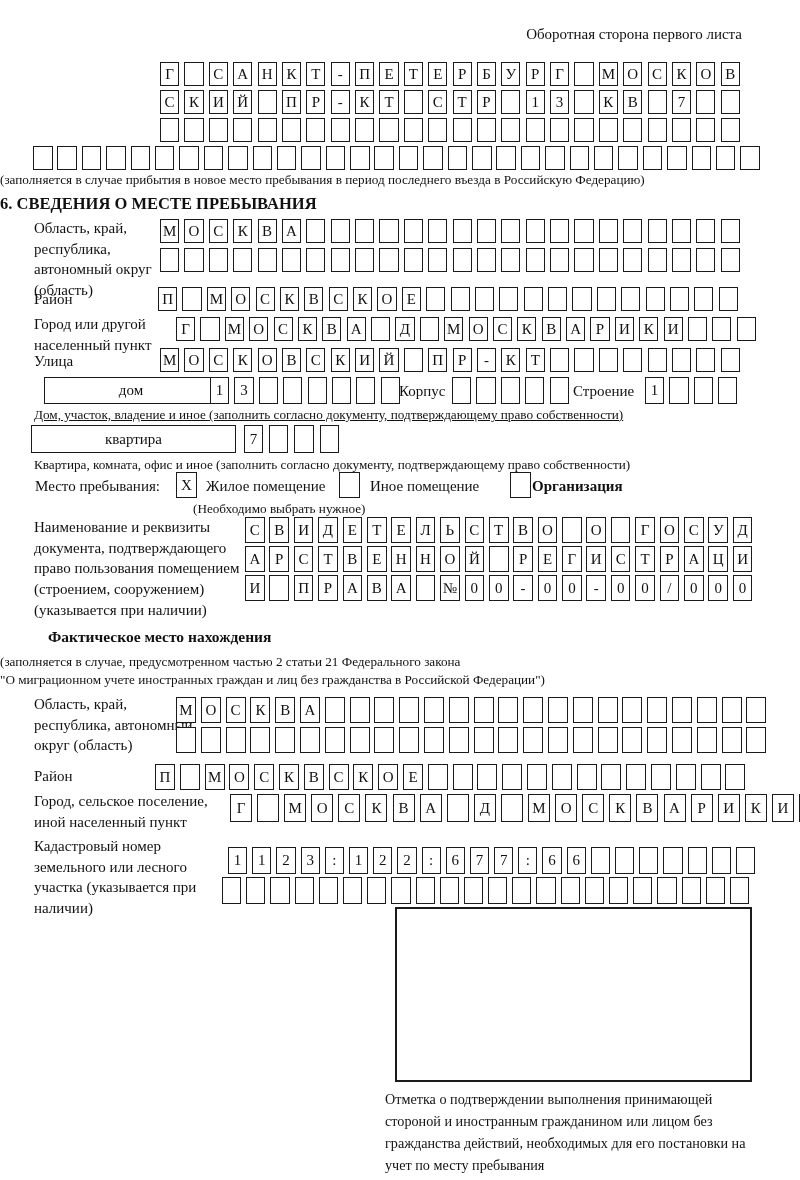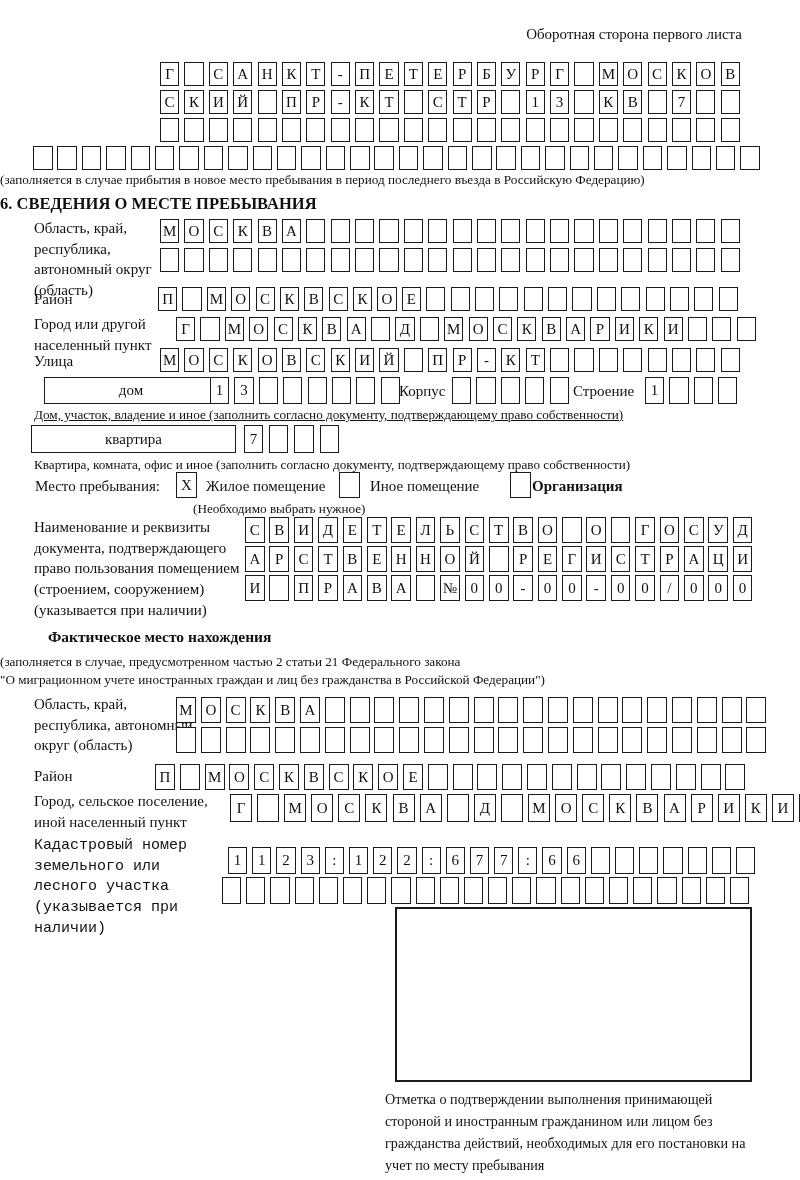--- a/index.html
+++ b/index.html
@@ -520,21 +520,21 @@
       <span class="cell">К</span>
       <span class="cell">В</span>
       <span class="cell">А</span>
       <span class="cell">Р</span>
       <span class="cell">И</span>
       <span class="cell">К</span>
       <span class="cell">И</span>
       <span class="cell"></span>
     </div>
 
-  <div class="abs lbl" style="left:34px;top:836px;width:175px;font-family:Liberation Mono, monospace;">Кадастровый номер земельного или лесного участка (указывается при наличии)</div>
+  <div class="abs lbl" style="left:34px;top:836px;width:175px;">Кадастровый номер земельного или лесного участка (указывается при наличии)</div>
   <div class="boxrow" style="left:228px;top:847px;--cw:19.2px;--gap:5px;--ch:27px;">
       <span class="cell">1</span>
       <span class="cell">1</span>
       <span class="cell">2</span>
       <span class="cell">3</span>
       <span class="cell">:</span>
       <span class="cell">1</span>
       <span class="cell">2</span>
       <span class="cell">2</span>
       <span class="cell">:</span>

